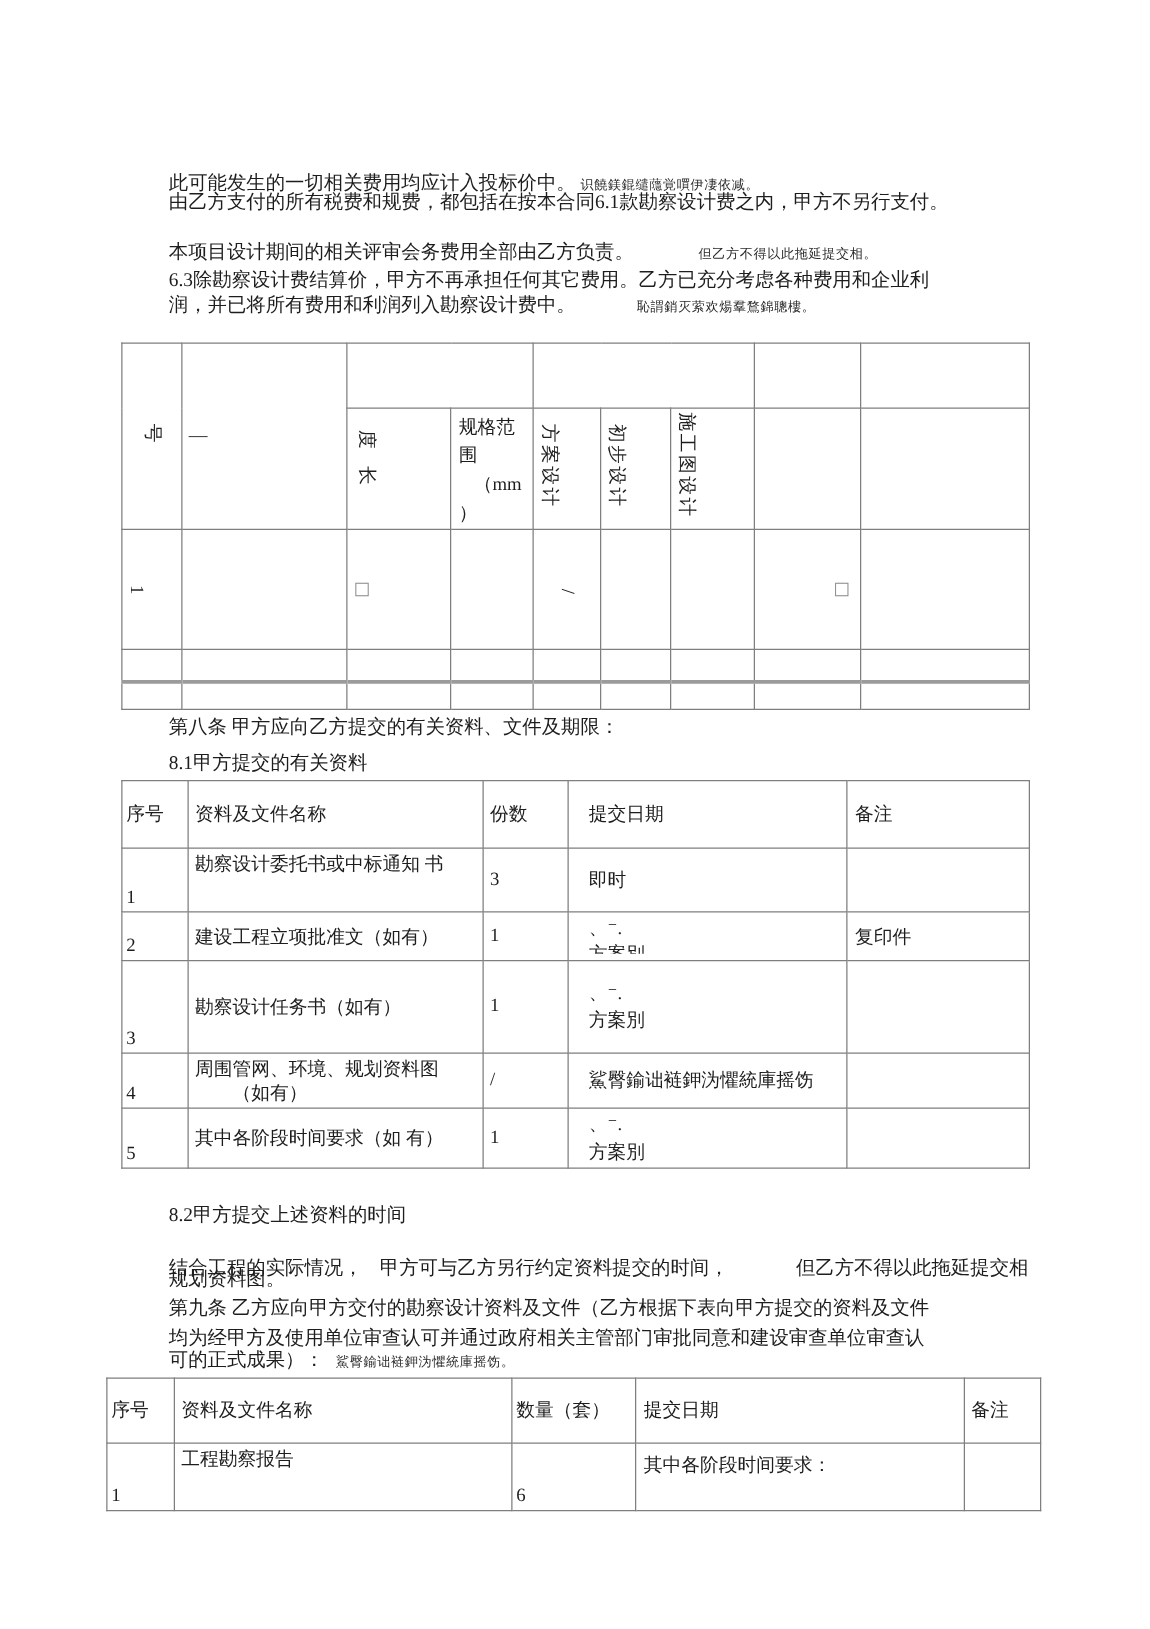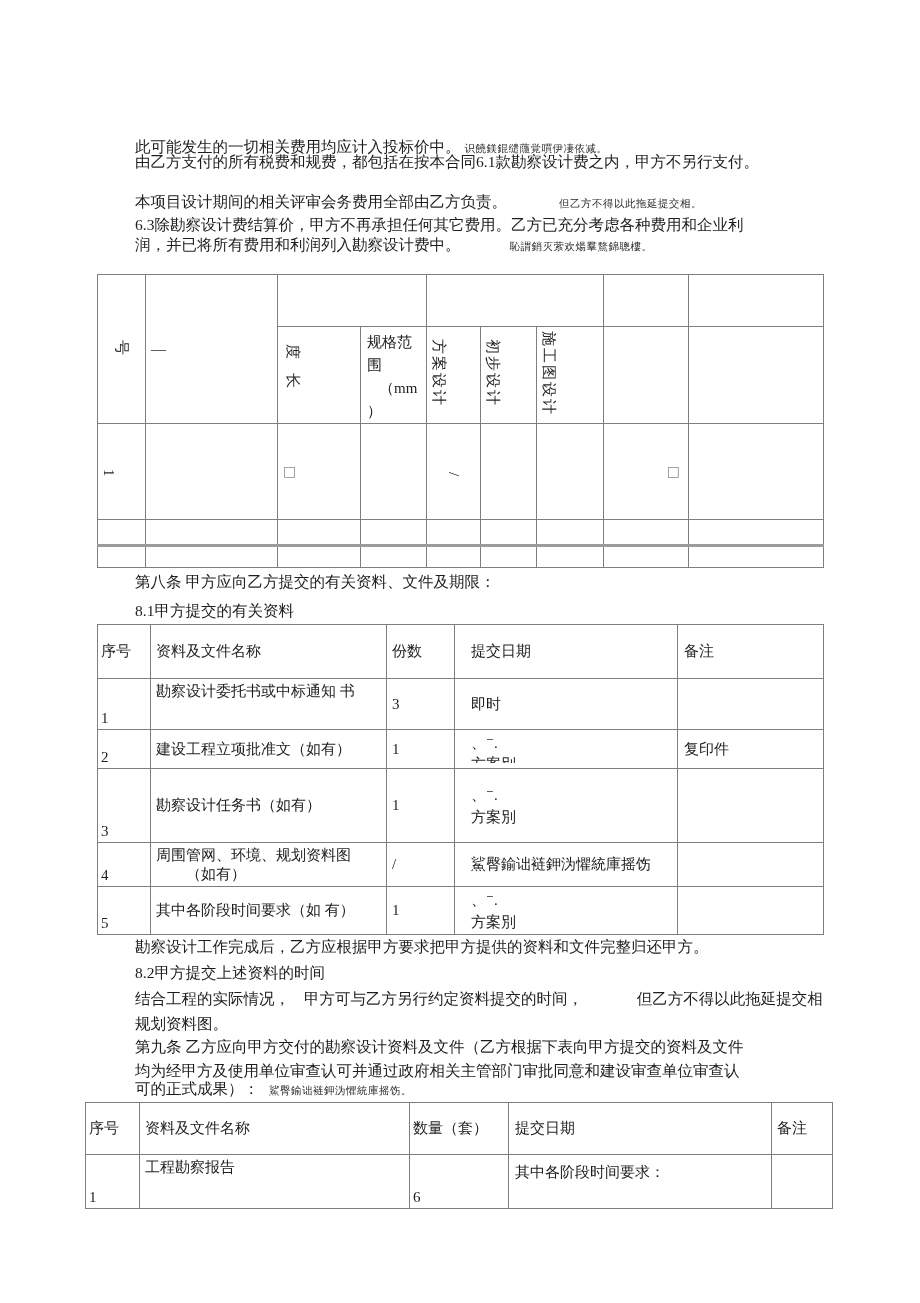--- a/index.html
+++ b/index.html
@@ -9,21 +9,21 @@
     overflow:hidden;
   }
   .line {
     position:absolute; left:135px; font-size:15.5px; line-height:22px;
     white-space:nowrap; color:#1d1d1d;
   }
   .seg { display:inline-block; }
   .small { font-size:10.5px; color:#2b2b2b; letter-spacing:0.5px; }
   .g10 { margin-left:10px; } .g18 { margin-left:0; } .g34 { margin-left:34px; }
   .g38 { margin-left:38px; } .g45 { margin-left:45px; } .g48 { margin-left:48px; }
-  .g6  { margin-left:6px;text-align:right; }  .g50 { margin-left:50px; }
+  .g6  { margin-left:6px;text-align:right; }  .g50 { margin-left:50px;margin-top:16px; }
 
   table { border-collapse:collapse; table-layout:fixed; position:absolute; background:#fff; }
   td {
     border:1px solid #7f7f7f; padding:0; font-size:15px; color:#1d1d1d;
     overflow:hidden; vertical-align:middle; text-align:left;
   }
   
   .vt {
     writing-mode:vertical-rl; text-orientation:sideways;
     display:inline-block; line-height:18px; white-space:nowrap;
@@ -208,21 +208,20 @@
         <div class="date-wrap">
           <div>、⁻.</div>
           <div>方案別</div>
         </div>
       </td>
       <td></td>
     </tr>
   </tbody>
     </table>
 
-  <div class="line" style="top:936px;">勘察设计工作完成后，乙方应根据甲方要求把甲方提供的资料和文件完整归还甲方。</div>
   <div class="line" style="top:962px;">8.2甲方提交上述资料的时间</div>
   <div class="line" style="top:988px;">
     <span class="seg">结合工程的实际情况，</span>
     <span class="seg g10">甲方可与乙方另行约定资料提交的时间，</span>
     <span class="seg g50">但乙方不得以此拖延提交相</span>
   </div>
   <div class="line" style="top:1013px;">规划资料图。</div>
   <div class="line" style="top:1036px;">第九条 乙方应向甲方交付的勘察设计资料及文件（乙方根据下表向甲方提交的资料及文件</div>
   <div class="line" style="top:1060px;">均为经甲方及使用单位审查认可并通过政府相关主管部门审批同意和建设审查单位审查认</div>
   <div class="line" style="top:1078px;">

